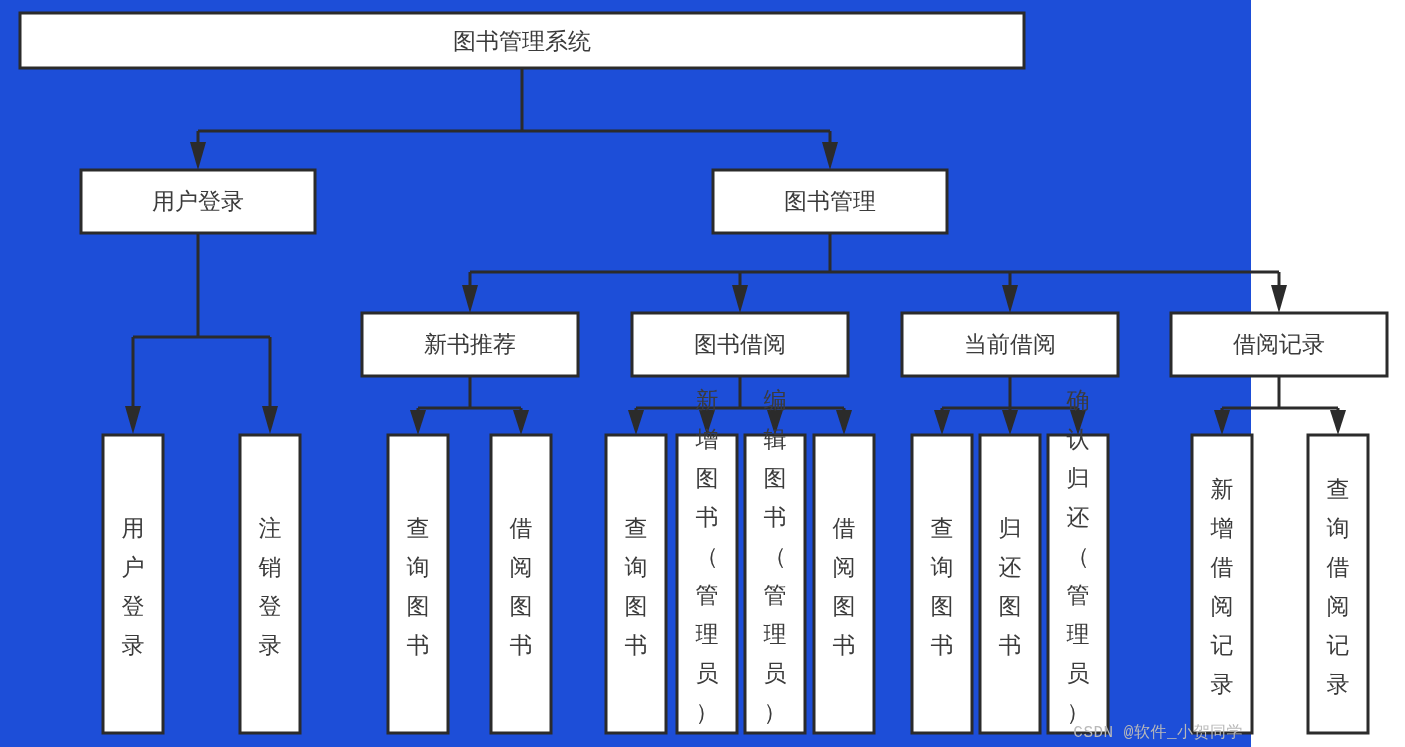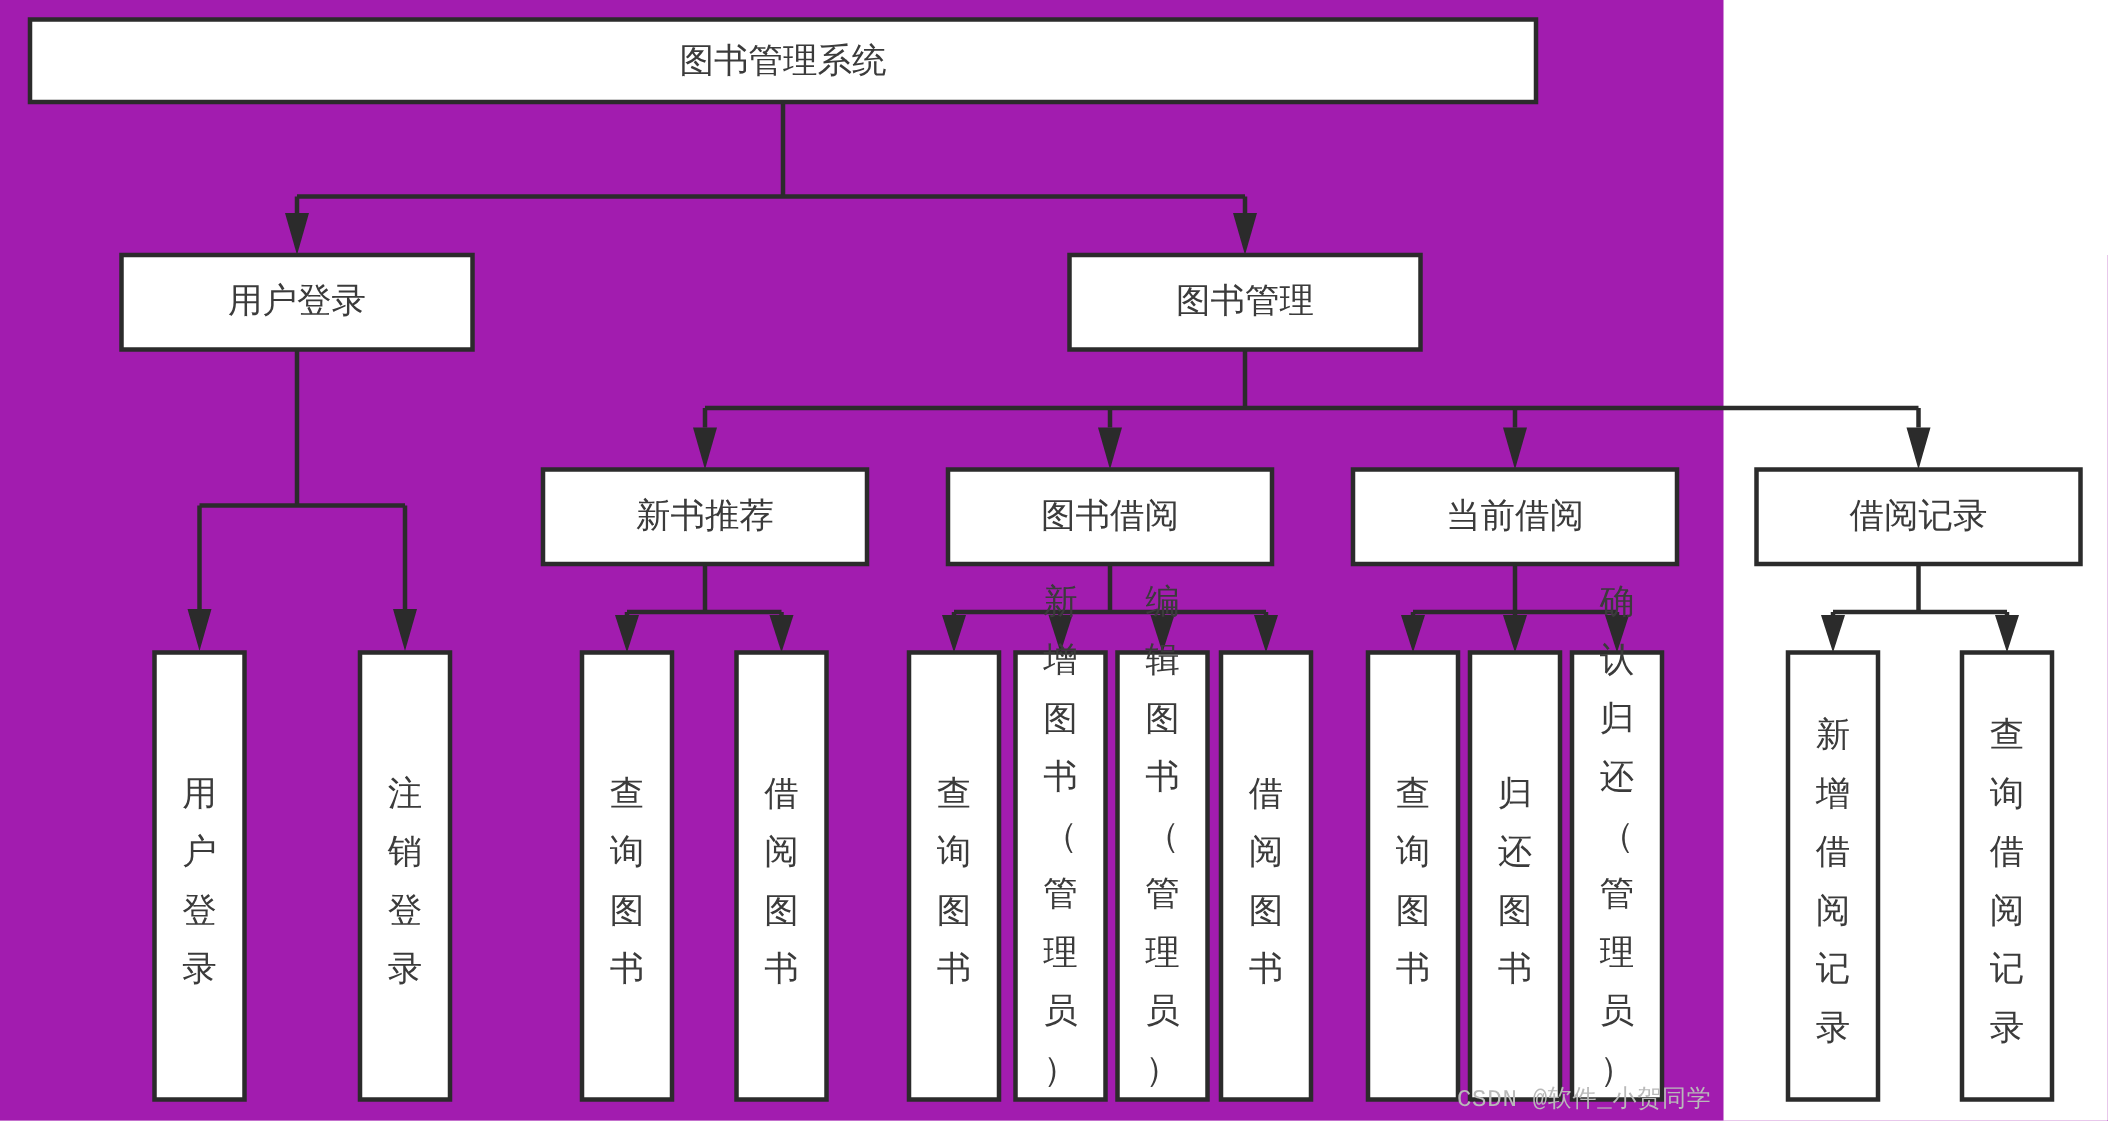--- a/index.html
+++ b/index.html
@@ -8,23 +8,23 @@
     background: #ffffff;
   }
   body {
     width: 1405px;
     height: 747px;
     overflow: hidden;
     font-family: "DejaVu Sans", "Liberation Sans", sans-serif;
   }
   #diagram-root {
     position: relative;
-    width: 1149px;
+    width: 1251px;
     height: 747px;
-    background: #a21caf;
+    background: #1d4ed8;
   }
   svg#flow {
     position: absolute;
     left: 0;
     top: 0;
     width: 1405px;
     height: 747px;
     display: block;
   }
   .node-box {

